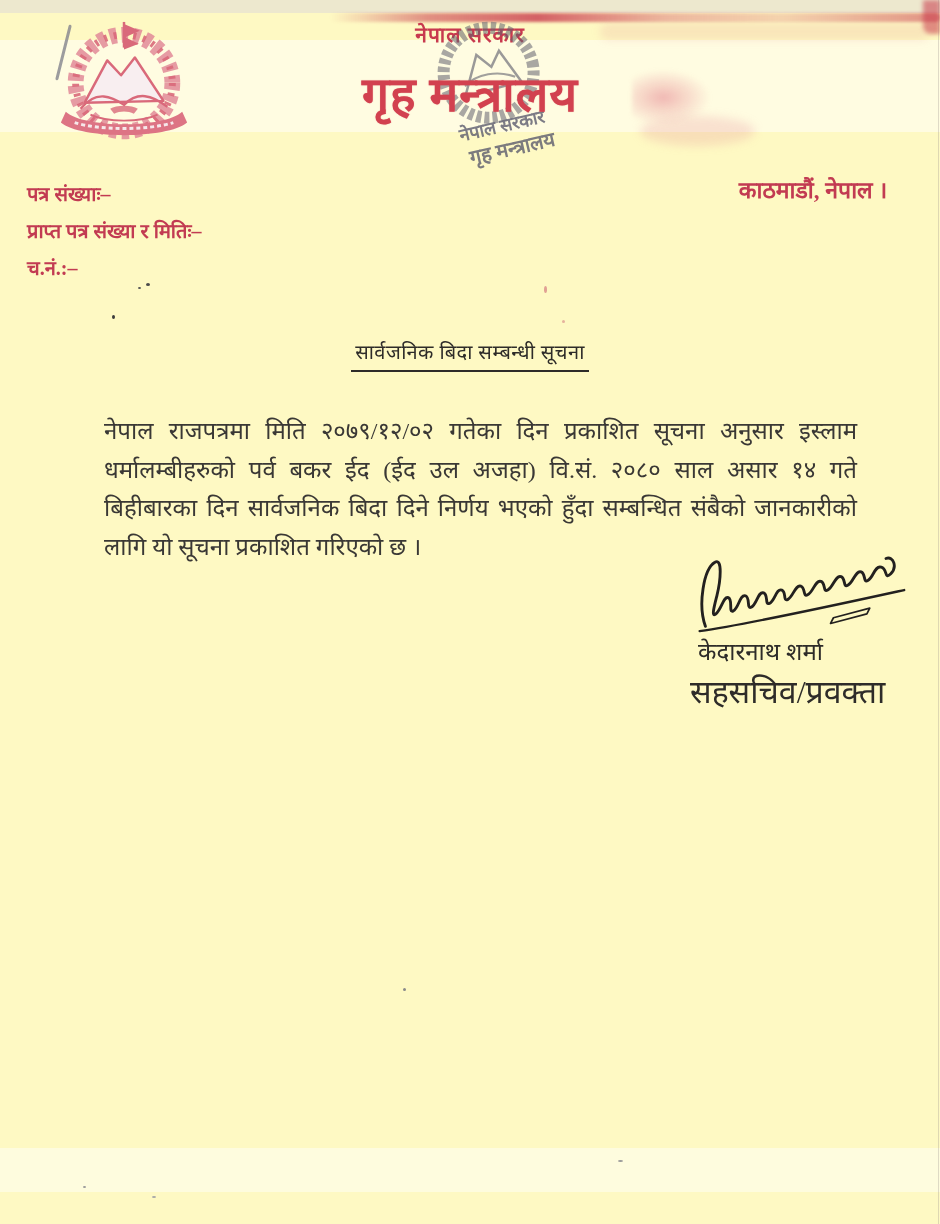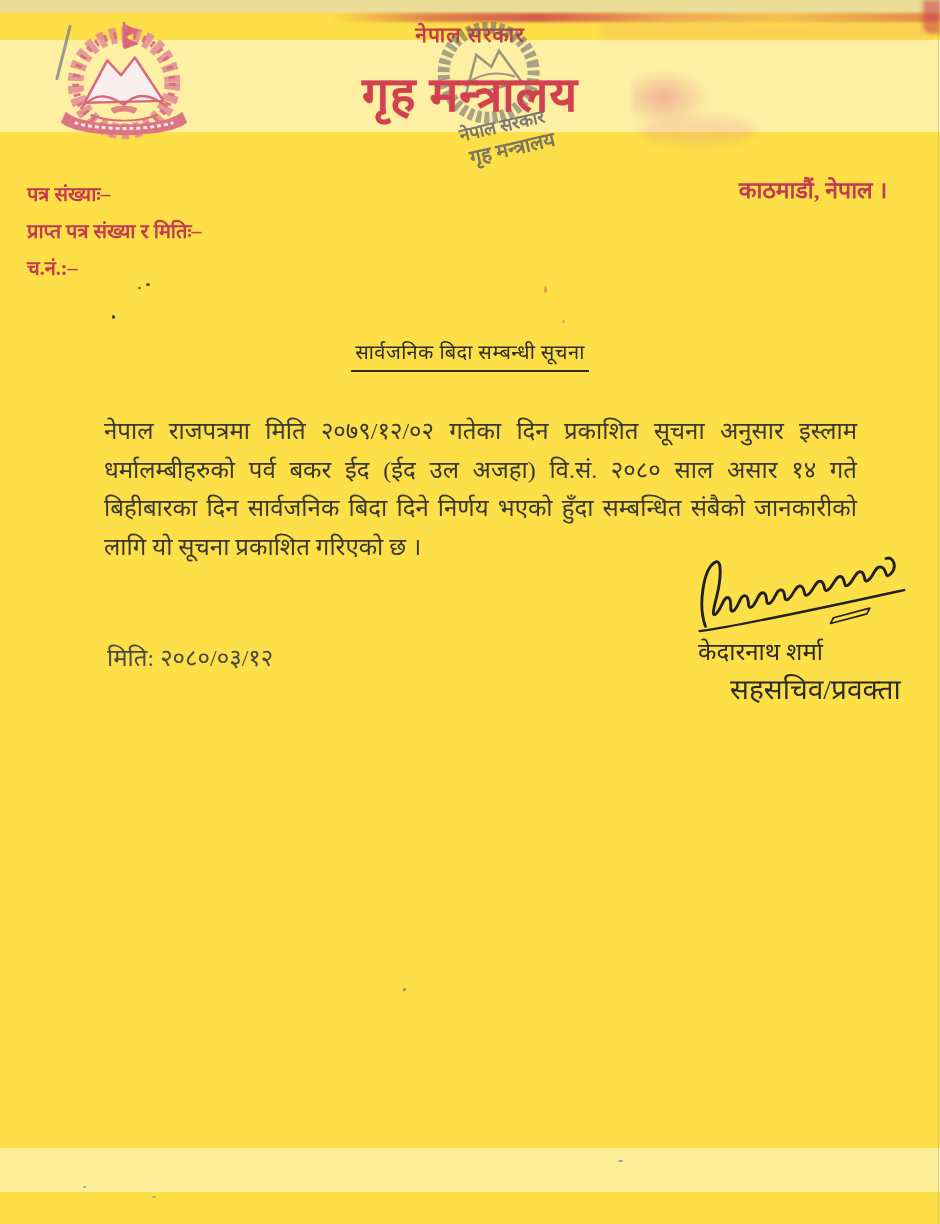--- a/index.html
+++ b/index.html
@@ -1,18 +1,18 @@
 <!DOCTYPE html>
 <html><head>
 <meta charset="utf-8">
 <style>
   html,body{margin:0;padding:0;background:#d8d6d2;}
   .page{
     position:relative;width:940px;height:1224px;margin:0 auto;
-    background:#fde047;overflow:hidden;
+    background:#fef9c3;overflow:hidden;
     font-family:"Liberation Serif", serif;
     color:#2f2d2a;
   }
   
   .band{position:absolute;left:0;right:0;pointer-events:none;}
   .band-top{top:0;height:13px;background:rgba(222,219,215,.55);}
   .band-logo{top:40px;height:92px;background:rgba(255,255,255,.5);}
   .band-low{top:1148px;height:44px;background:rgba(255,255,255,.45);}
   .edge-line{position:absolute;top:0;bottom:0;right:1px;width:1px;background:rgba(150,140,135,.3);}
   .red-streak{
@@ -54,21 +54,21 @@
     border-bottom:2px solid #2e2c29;padding:0 4px 5px 4px;letter-spacing:.5px;
   }
   .notice-body{
     position:absolute;left:104px;top:412px;width:753px;
     font-size:24px;line-height:38.5px;text-align:justify;color:#3a3835;margin:0;
   }
   
   .date-line{position:absolute;left:107px;top:640px;font-size:24px;color:#4b4946;}
   .signature{position:absolute;left:686px;top:548px;width:228px;height:86px;}
   .sig-name{position:absolute;left:698px;top:634px;font-size:24px;color:#2e2c29;}
-  .sig-role{position:absolute;left:690px;top:669px;font-size:28px;color:#2e2c29;margin-left:40px;}
+  .sig-role{position:absolute;left:690px;top:669px;font-size:32px;color:#2e2c29;}
 </style>
 </head>
 <body>
 
 <div class="page">
 
   <div class="band band-top"></div>
   <div class="band band-logo"></div>
   <div class="band band-low"></div>
   <div class="edge-line"></div>
@@ -124,21 +124,20 @@
   <div class="address-block">
     <div>काठमाडौं, नेपाल ।</div>
   </div>
 
   <div class="notice-title-wrap">
     <span class="notice-title">सार्वजनिक बिदा सम्बन्धी सूचना</span>
   </div>
 
   <p class="notice-body">नेपाल राजपत्रमा मिति २०७९/१२/०२ गतेका दिन प्रकाशित सूचना अनुसार इस्लाम धर्मालम्बीहरुको पर्व बकर ईद (ईद उल अजहा) वि.सं. २०८० साल असार १४ गते बिहीबारका दिन सार्वजनिक बिदा दिने निर्णय भएको हुँदा सम्बन्धित संबैको जानकारीको लागि यो सूचना प्रकाशित गरिएको छ ।</p>
 
-  <div class="date-line">मिति: २०८०/०३/१२</div>
 
   <svg class="signature" viewBox="0 0 230 90">
     <g fill="none" stroke="#23211f" stroke-linecap="round" stroke-linejoin="round">
       <path stroke-width="3" d="M16,82 C8,60 14,22 26,15 C34,10 32,34 28,50 C25,62 22,73 27,69
         C33,64 35,50 40,52 C45,54 40,68 45,66
         C51,63 52,48 58,50 C63,52 59,64 64,62
         C70,59 71,45 77,47 C82,49 78,60 83,58
         C89,55 90,42 96,44 C101,46 97,56 102,54
         C108,51 110,38 116,40 C121,42 118,52 123,49
         C129,46 131,33 137,35 C142,37 139,47 144,44

